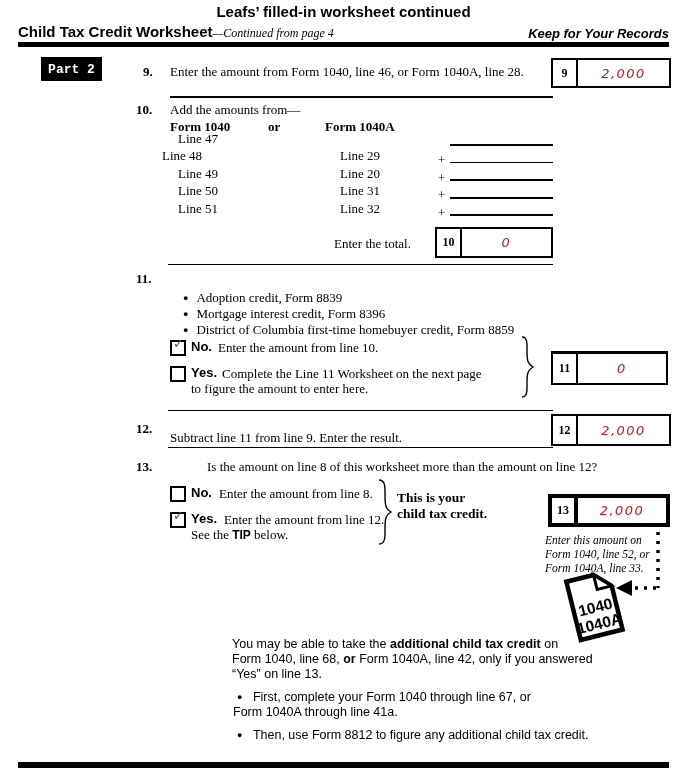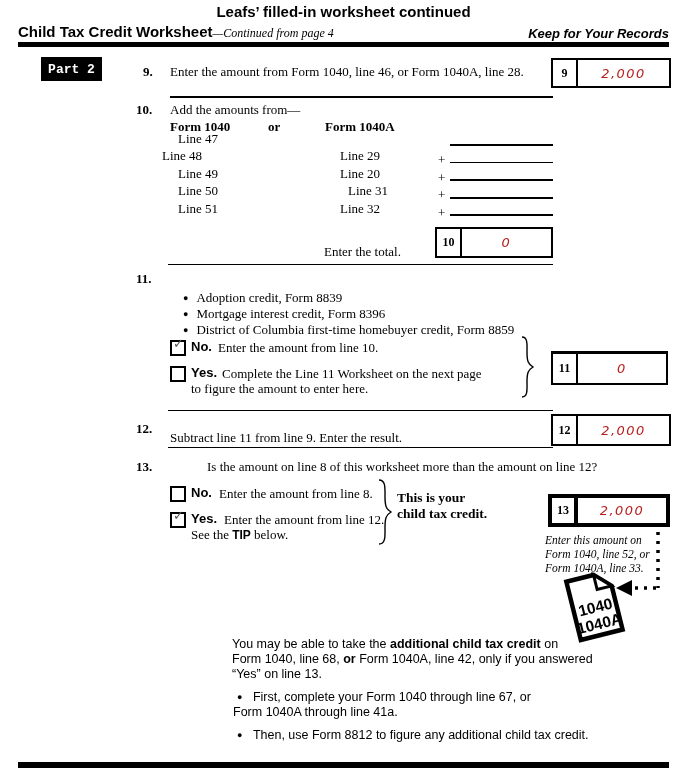--- a/index.html
+++ b/index.html
@@ -77,30 +77,30 @@
   <span class="abs ltext" style="left:340px;top:148px;">Line 29</span>
   <span class="plus" style="left:438px;top:152px;">+</span>
   <div class="amtline" style="left:450px;top:162px;width:103px;border-top-width:1.5px;"></div>
 
   <span class="abs ltext" style="left:178px;top:166px;">Line 49</span>
   <span class="abs ltext" style="left:340px;top:166px;">Line 20</span>
   <span class="plus" style="left:438px;top:170px;">+</span>
   <div class="amtline" style="left:450px;top:179px;width:103px;"></div>
 
   <span class="abs ltext" style="left:178px;top:183px;">Line 50</span>
-  <span class="abs ltext" style="left:340px;top:183px;margin-left:8px;">Line 31</span>
+  <span class="abs ltext" style="left:340px;top:183px;">Line 31</span>
   <span class="plus" style="left:438px;top:187px;">+</span>
   <div class="amtline" style="left:450px;top:197px;width:103px;"></div>
 
   <span class="abs ltext" style="left:178px;top:201px;">Line 51</span>
   <span class="abs ltext" style="left:340px;top:201px;">Line 32</span>
   <span class="plus" style="left:438px;top:205px;">+</span>
   <div class="amtline" style="left:450px;top:214px;width:103px;"></div>
 
-  <span class="abs ltext" style="left:324px;top:236px;margin-top:8px;">Enter the total.</span>
+  <span class="abs ltext" style="left:334px;top:236px;">Enter the total.</span>
   <div class="entry-box" style="left:435px;top:227px;width:118px;height:31px;">
     <div class="num">10</div>
     <div class="val">0</div>
   </div>
   <div class="abs thinrule" style="left:168px;top:264px;width:385px;"></div>
 
   <span class="abs lnum" style="left:136px;top:271px;">11.</span>
   <div class="abs bullets" style="left:183px;top:290px;">
     <div><span class="dot">●</span><span>Adoption credit, Form 8839</span></div>
     <div><span class="dot">●</span><span>Mortgage interest credit, Form 8396</span></div>

